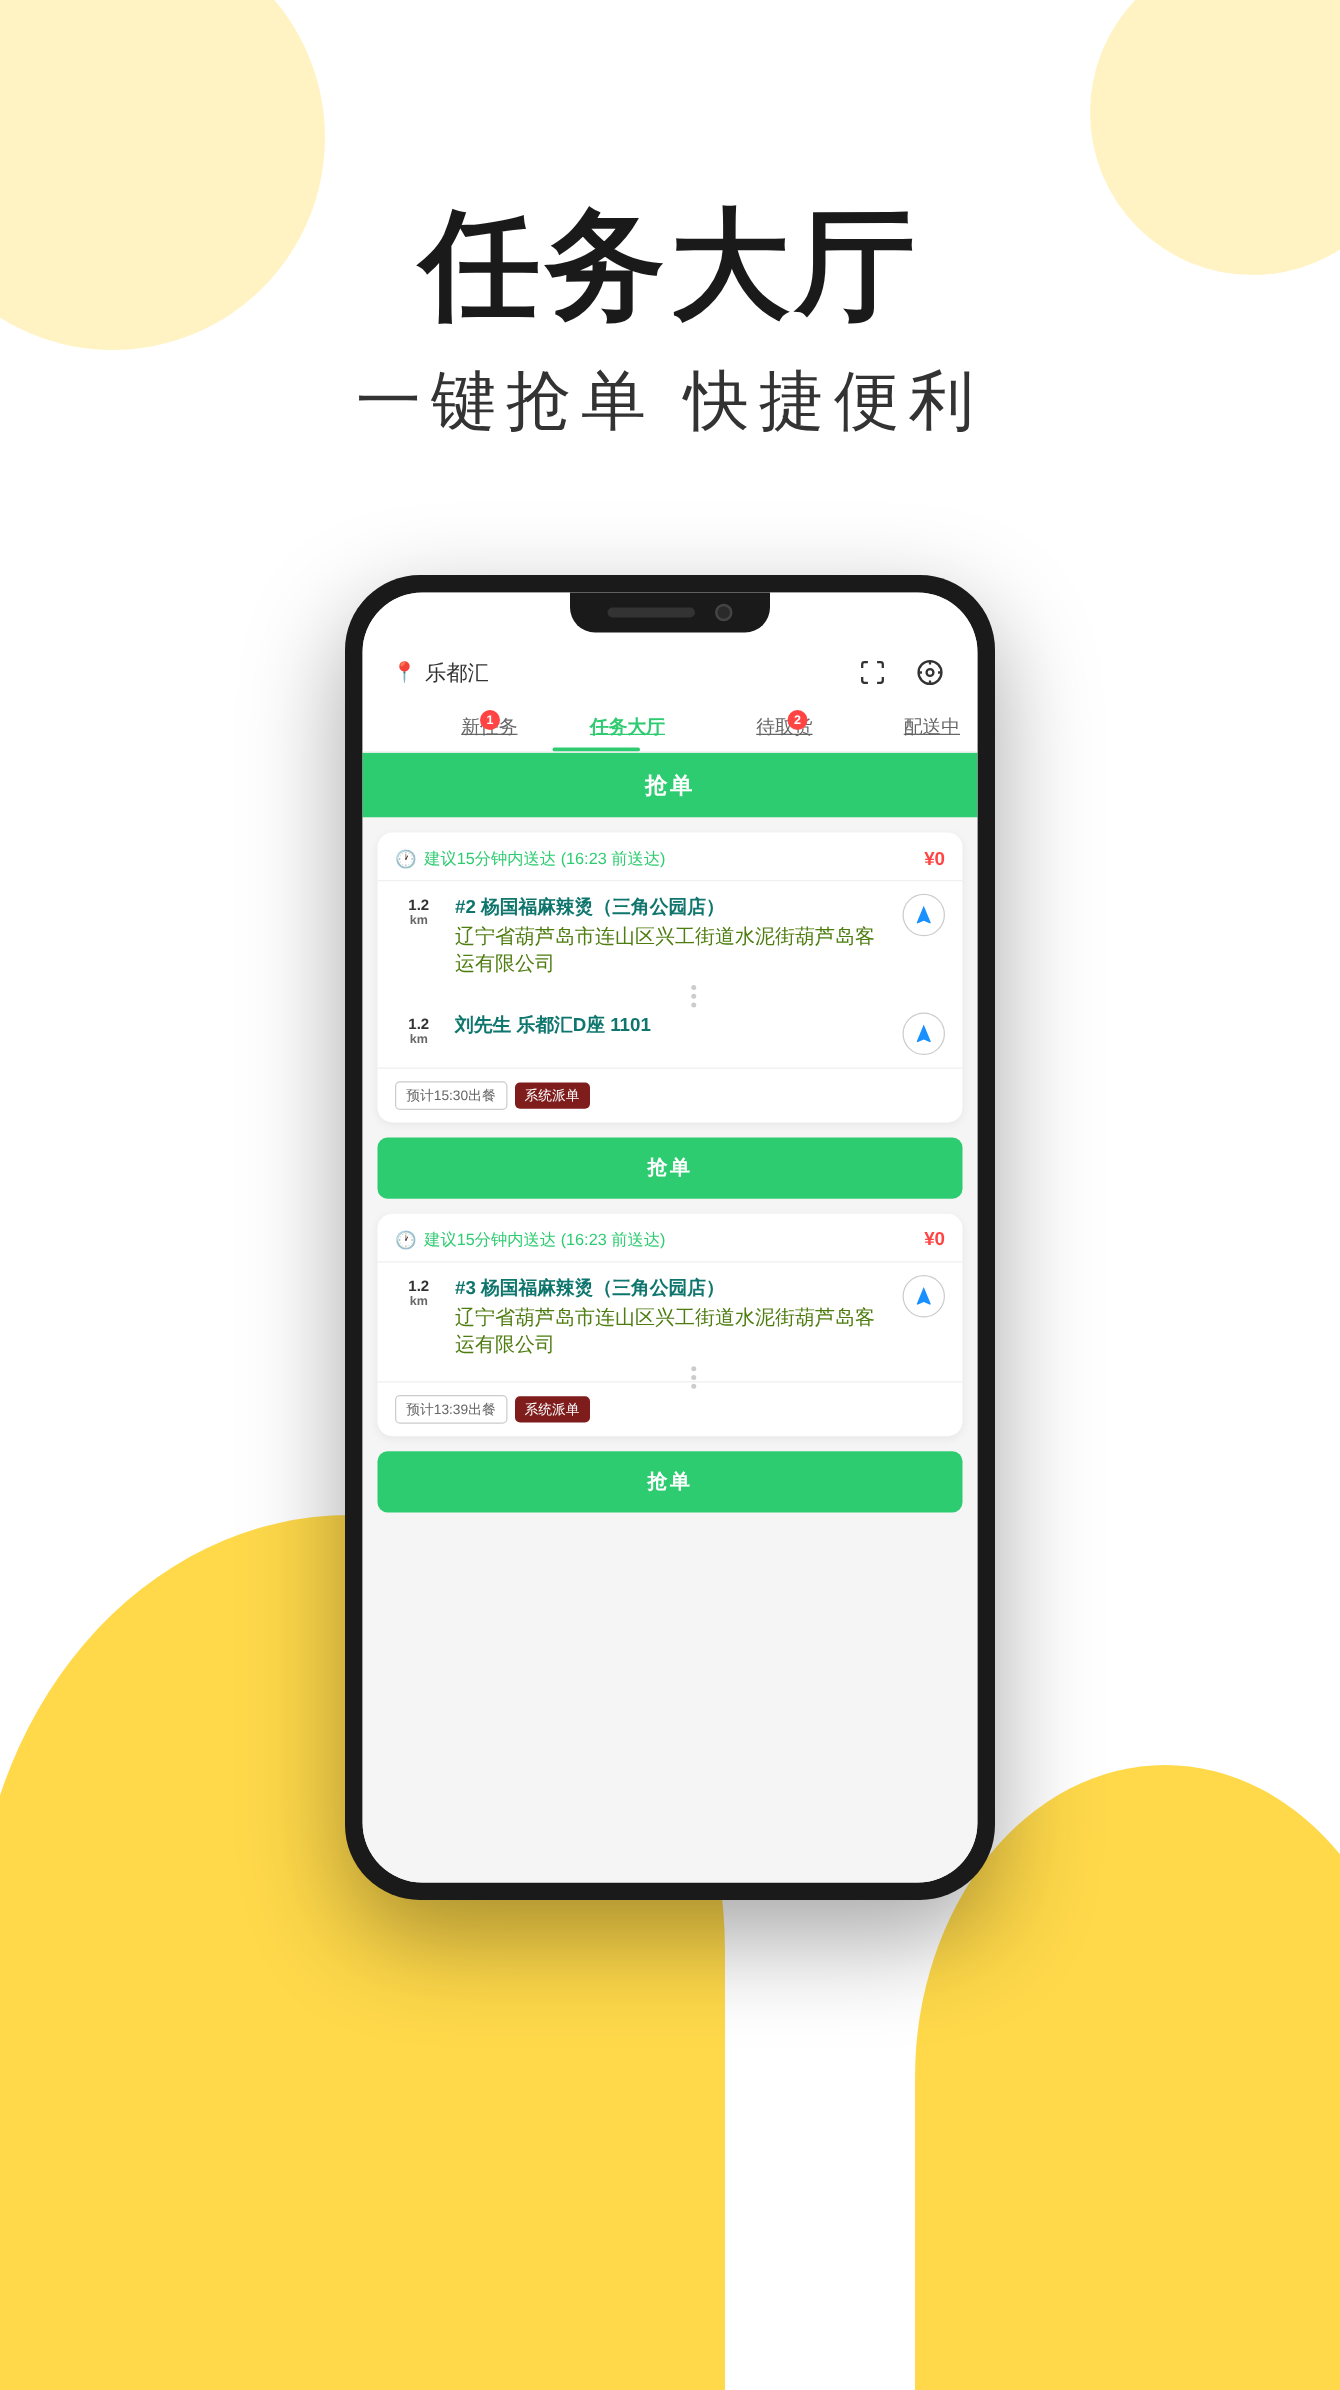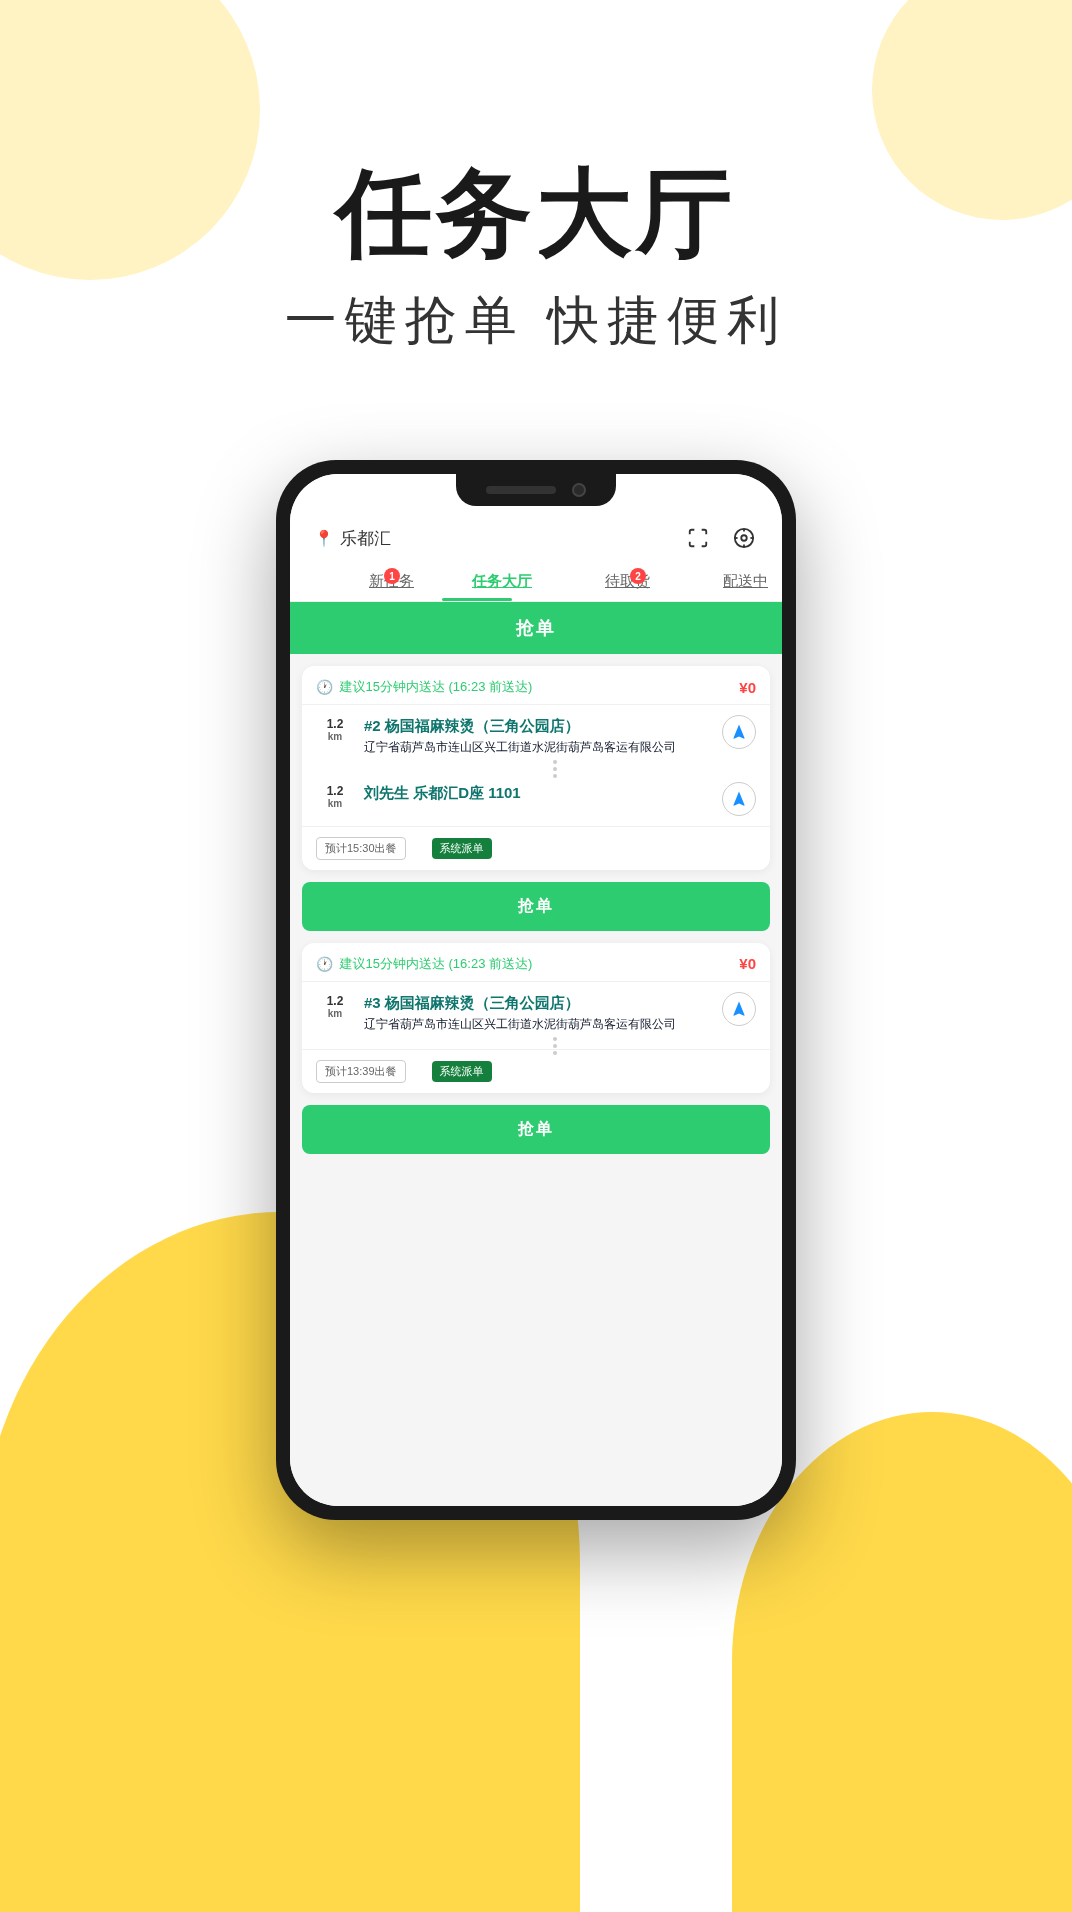--- a/index.html
+++ b/index.html
@@ -287,22 +287,22 @@
     .stop-info {
       flex: 1;
     }
     .stop-name {
       font-size: 15px;
       font-weight: 600;
       color: #0f766e;
       line-height: 1.4;
     }
     .stop-address {
-      font-size: 12px;
-      color: #0f172a;
+      font-size: 16px;
+      color: #4d7c0f;
       margin-top: 3px;
       line-height: 1.4;
     }
     .nav-btn {
       width: 34px;
       height: 34px;
       border-radius: 50%;
       border: 1.5px solid #ccc;
       display: flex;
       align-items: center;
@@ -325,33 +325,33 @@
     .divider-dot {
       width: 4px;
       height: 4px;
       background: #ccc;
       border-radius: 50%;
     }
 
     .order-footer {
       display: flex;
       align-items: center;
-      gap: 26px;
+      gap: 6px;
       padding: 10px 14px;
       border-top: 1px solid #f0f0f0;
     }
     .tag-outline {
       border: 1px solid #ccc;
       border-radius: 4px;
       padding: 3px 8px;
       font-size: 11px;
       color: #666;
     }
     .tag-blue {
-      background: #15803d;
+      background: #7f1d1d;
       border-radius: 4px;
       padding: 3px 8px;
       font-size: 11px;
       color: white;
     }
 
     .grab-btn {
       background: #2ECC71;
       color: white;
       font-size: 16px;

